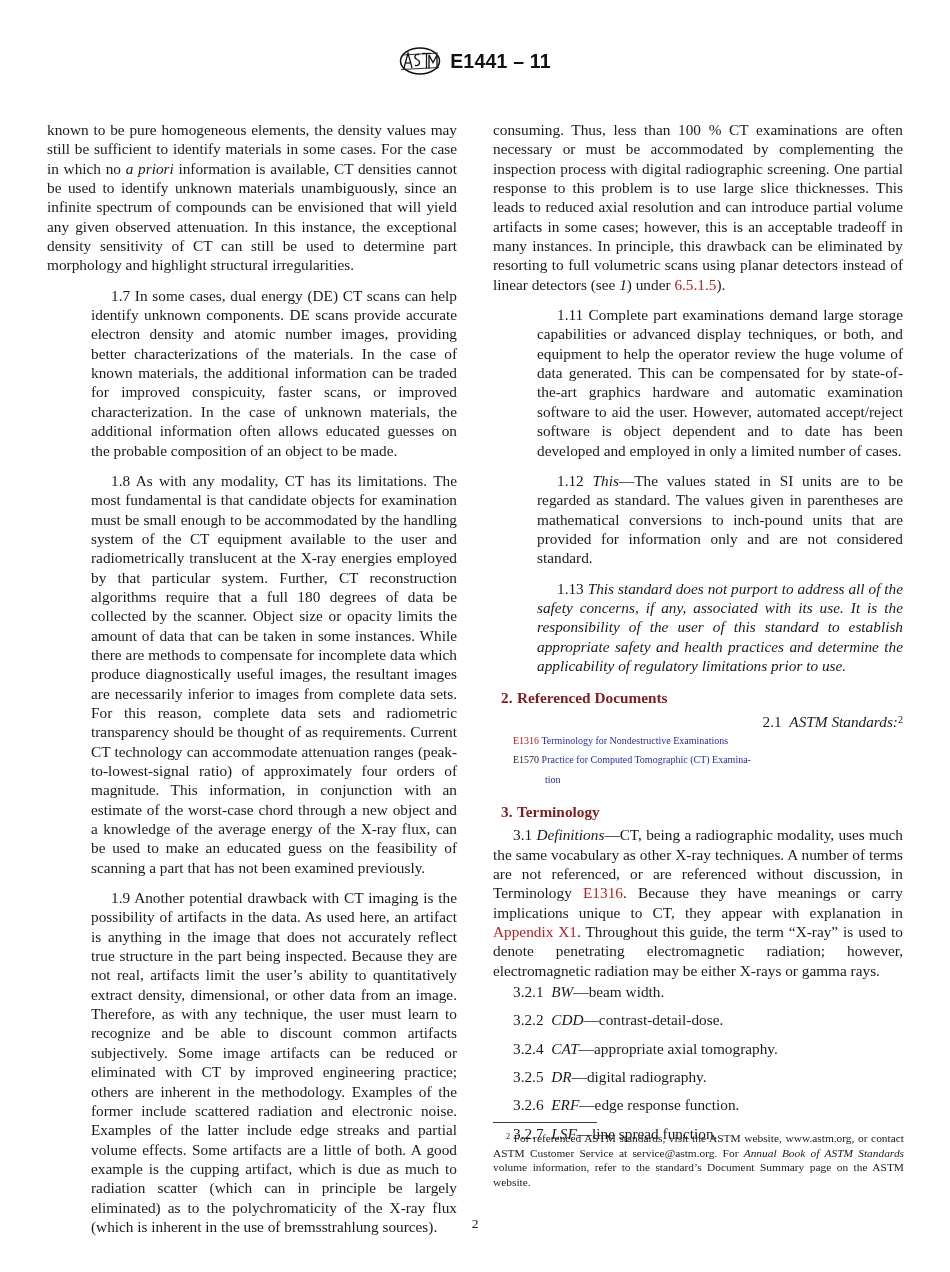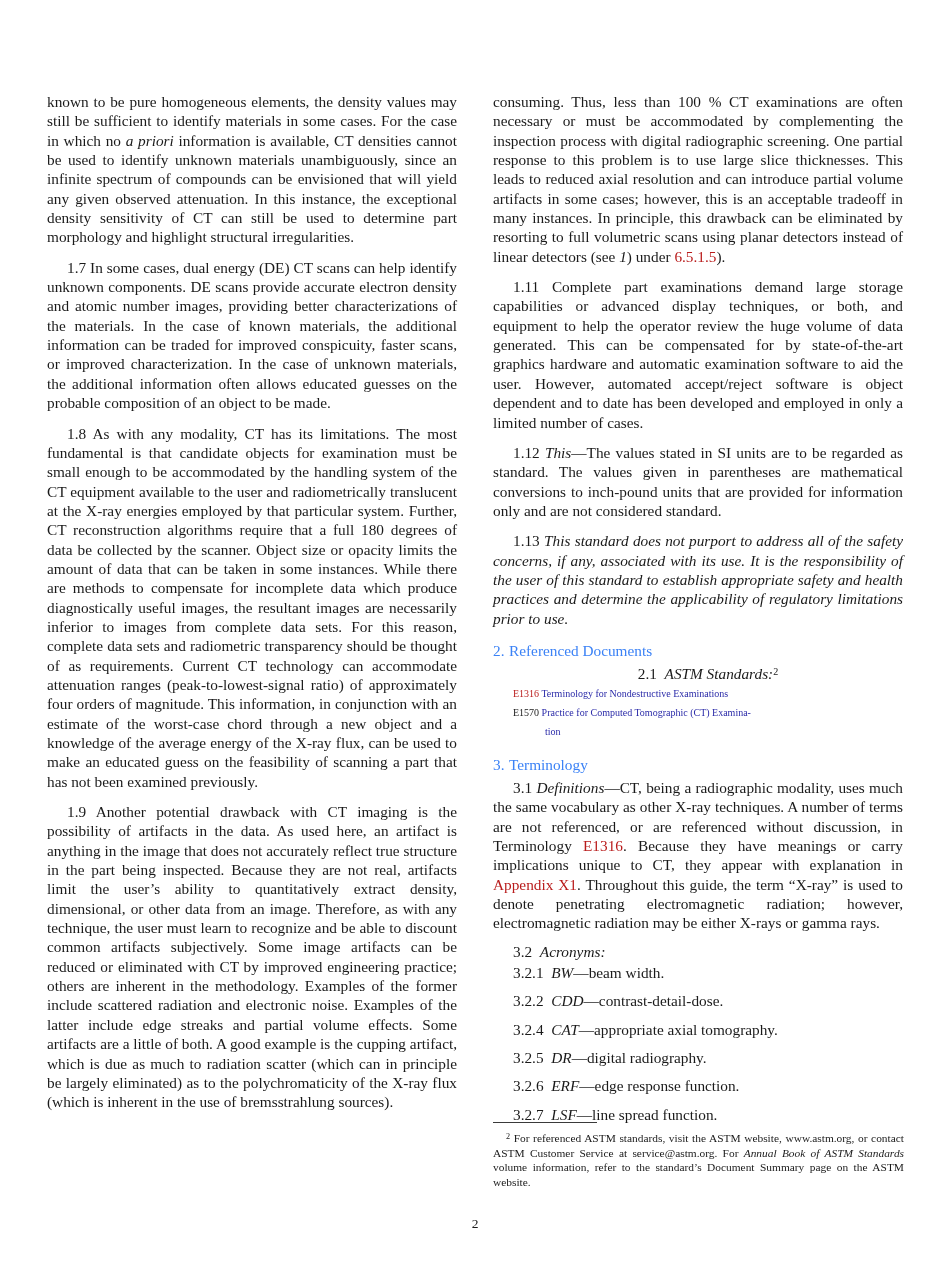--- a/index.html
+++ b/index.html
@@ -66,46 +66,47 @@
     margin: 0;
     font-size: 15.3px;
     line-height: 19.35px;
     text-align: justify;
     text-justify: inter-word;
     hyphens: none;
     color: #1a1a1a;
   }
   .para + .para {
     margin-top: 11px;
+    margin-left: 44px;
   }
   .indent {
     text-indent: 20px;
   }
-  .noindent { text-indent: 0; }
+  .noindent { text-indent: 0; margin-top: 28px; }
 
   .sec-head {
-    margin: 0;
+    margin: 8px;
     margin-top: 13px;
     margin-bottom: 4px;
     font-size: 15.3px;
     line-height: 19.35px;
-    font-weight: normal;
+    font-weight: bold;
     text-align: left;
-    color: #3b82f6;
+    color: #7f1d1d;
   }
   .sec-head .num {
     display: inline-block;
     min-width: 16px;
   }
 
   .sub-line {
     margin: 0;
     font-size: 15.3px;
     line-height: 19.35px;
-    text-align: center;
+    text-align: right;
     text-indent: 20px;
   }
 
   .ref-line {
     margin: 0;
     font-size: 10px;
     line-height: 19.35px;
     text-align: left;
     text-indent: 20px;
     padding-left: 0;
@@ -169,20 +170,40 @@
     text-align: center;
     font-size: 13.5px;
     color: #1a1a1a;
   }
 </style>
 </head>
 <body>
 
 <div class="page">
 
+  <div class="header">
+    <svg class="astm-logo" viewBox="0 0 84 60" aria-hidden="true">
+      <g>
+        <ellipse cx="42" cy="30" rx="39" ry="26" fill="none" stroke="#111" stroke-width="3"></ellipse>
+        <g stroke="#111" stroke-width="2.6" fill="none">
+          <path d="M10 44 L18 14 L26 44"></path>
+          <path d="M13 34 L23 34"></path>
+          <path d="M40 17 C31 15, 29 24, 36 27 C44 30, 42 41, 32 39"></path>
+          <path d="M46 15 L64 15"></path>
+          <path d="M55 15 L55 45"></path>
+          <path d="M60 45 L60 18 L68 33 L76 18 L76 45"></path>
+        </g>
+        <g stroke="#111" stroke-width="2" opacity="0.85">
+          <line x1="6" y1="18" x2="78" y2="14"></line>
+          <line x1="4" y1="47" x2="80" y2="43"></line>
+        </g>
+      </g>
+    </svg>
+    <span class="header-title">E1441 – 11</span>
+  </div>
 
   <div class="columns">
 
     <div class="col">
 
       <p class="para noindent">
         <span>known to be pure homogeneous elements, the density values may still be sufficient to identify materials in some cases. For the case in which no </span><i>a priori</i><span> information is available, CT densities cannot be used to identify unknown materials unambiguously, since an infinite spectrum of compounds can be envisioned that will yield any given observed attenuation. In this instance, the exceptional density sensitivity of CT can still be used to determine part morphology and highlight structural irregularities.</span>
       </p>
 
       <p class="para indent">
@@ -240,23 +261,20 @@
       </p>
 
       <h2 class="sec-head">
         <span class="num">3.</span><span>Terminology</span>
       </h2>
 
       <p class="para indent">
         <span>3.1  </span><i>Definitions</i><span>—CT, being a radiographic modality, uses much the same vocabulary as other X-ray techniques. A number of terms are not referenced, or are referenced without discussion, in Terminology </span><span class="red">E1316</span><span>. Because they have meanings or carry implications unique to CT, they appear with explanation in </span><span class="red">Appendix X1</span><span>. Throughout this guide, the term “X-ray” is used to denote penetrating electromagnetic radiation; however, electromagnetic radiation may be either X-rays or gamma rays.</span>
       </p>
 
-      <p class="acr-line">
-        <span>3.2</span>&nbsp;&nbsp;<i>Acronyms:</i>
-      </p>
 
       <p class="acr-line acr-first">
         <span>3.2.1</span>&nbsp;&nbsp;<i>BW</i><span>—beam width.</span>
       </p>
       <p class="acr-line">
         <span>3.2.2</span>&nbsp;&nbsp;<i>CDD</i><span>—contrast-detail-dose.</span>
       </p>
       <p class="acr-line">
         <span>3.2.4</span>&nbsp;&nbsp;<i>CAT</i><span>—appropriate axial tomography.</span>
       </p>

